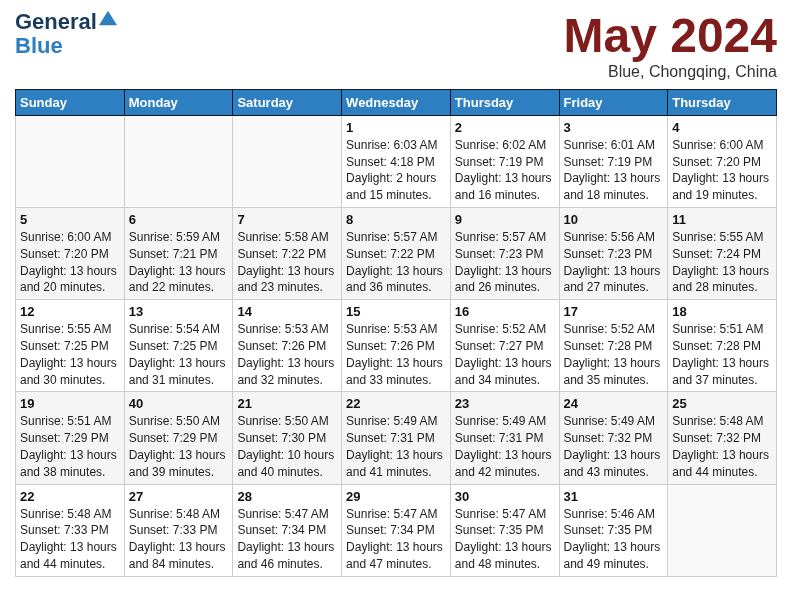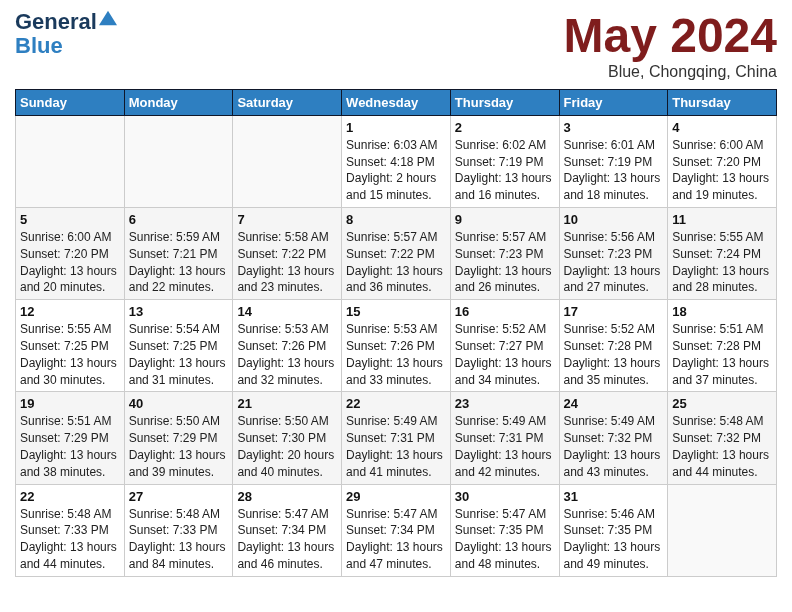--- a/index.html
+++ b/index.html
@@ -214,21 +214,21 @@
           <td>
             <div class="day-number">19</div>
             <div class="day-info"><span>Sunrise: 5:51 AM</span><br><span>Sunset: 7:29 PM</span><br><span>Daylight: 13 hours and 38 minutes.</span></div>
           </td>
           <td>
             <div class="day-number">40</div>
             <div class="day-info"><span>Sunrise: 5:50 AM</span><br><span>Sunset: 7:29 PM</span><br><span>Daylight: 13 hours and 39 minutes.</span></div>
           </td>
           <td>
             <div class="day-number">21</div>
-            <div class="day-info"><span>Sunrise: 5:50 AM</span><br><span>Sunset: 7:30 PM</span><br><span>Daylight: 20 hours and 40 minutes.</span></div>
+            <div class="day-info"><span>Sunrise: 5:50 AM</span><br><span>Sunset: 7:30 PM</span><br><span>Daylight: 10 hours and 40 minutes.</span></div>
           </td>
           <td>
             <div class="day-number">22</div>
             <div class="day-info"><span>Sunrise: 5:49 AM</span><br><span>Sunset: 7:31 PM</span><br><span>Daylight: 13 hours and 41 minutes.</span></div>
           </td>
           <td>
             <div class="day-number">23</div>
             <div class="day-info"><span>Sunrise: 5:49 AM</span><br><span>Sunset: 7:31 PM</span><br><span>Daylight: 13 hours and 42 minutes.</span></div>
           </td>
           <td>

